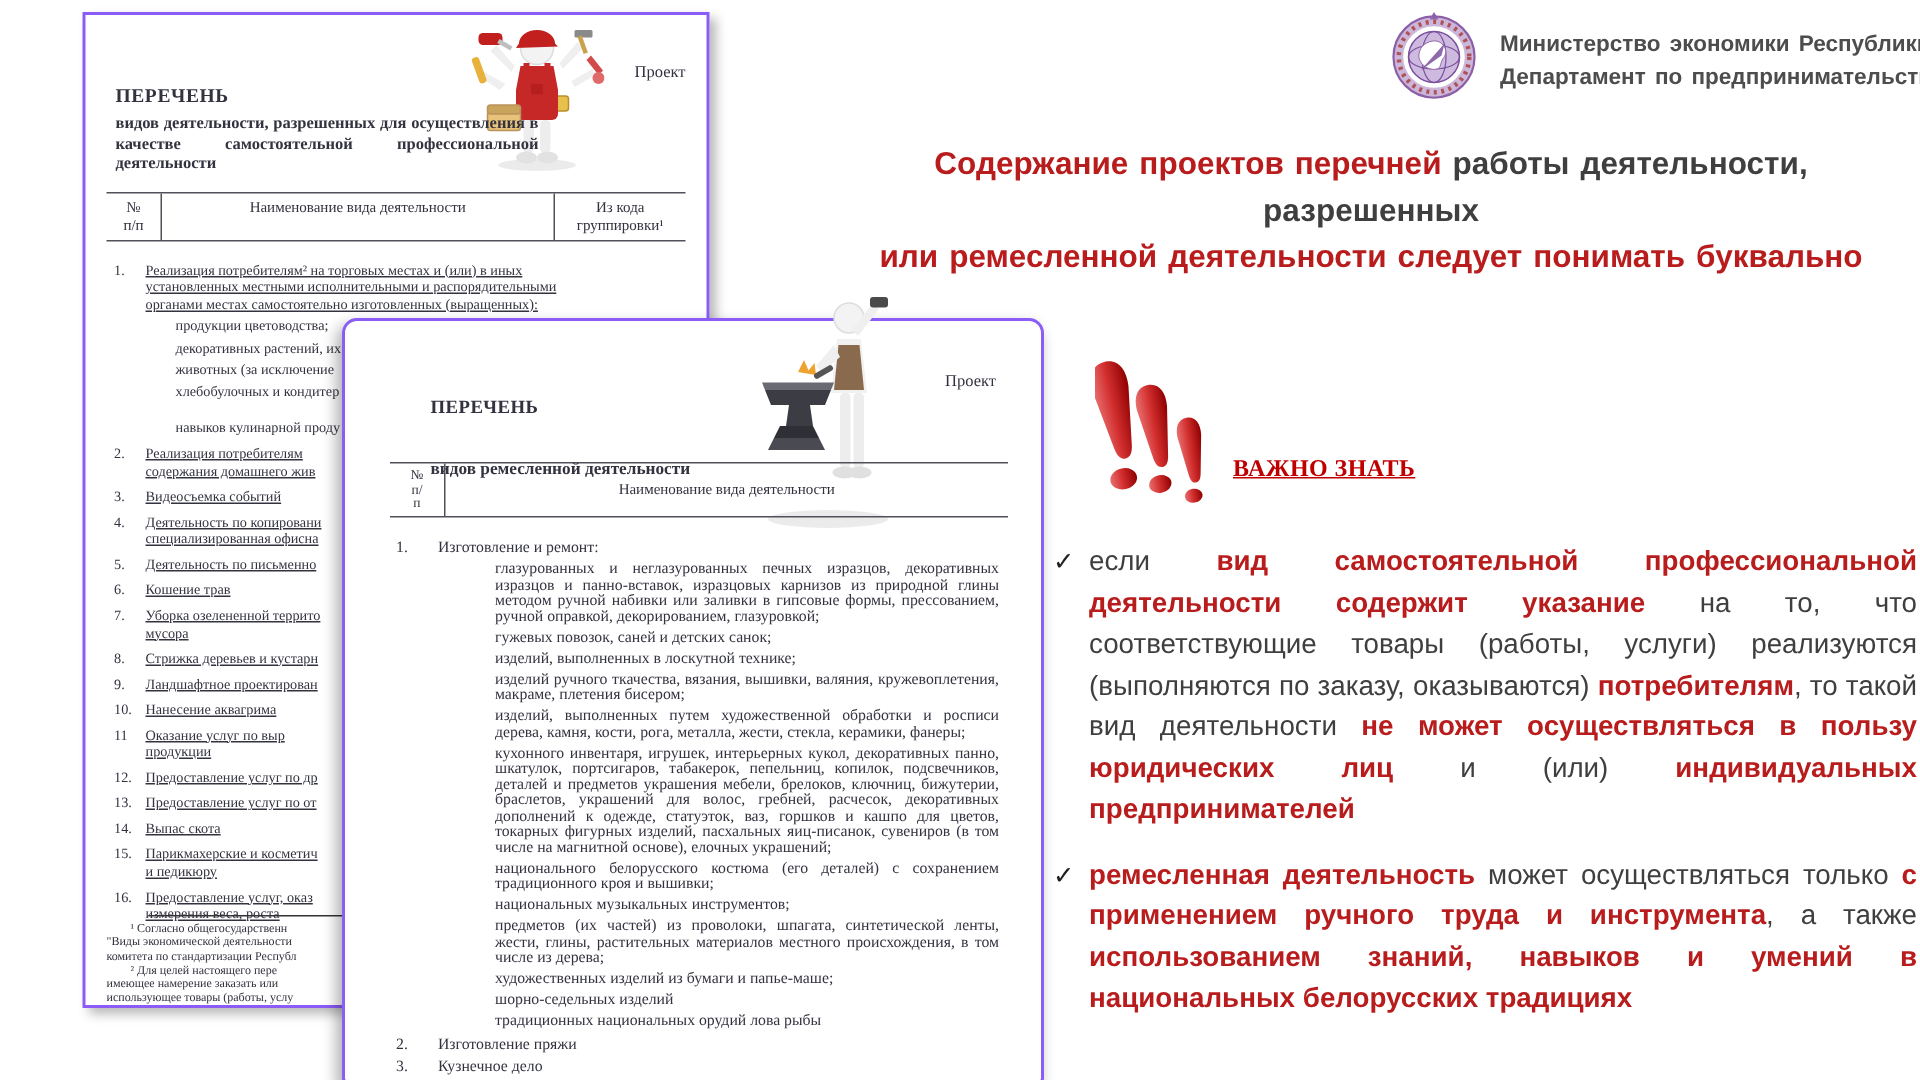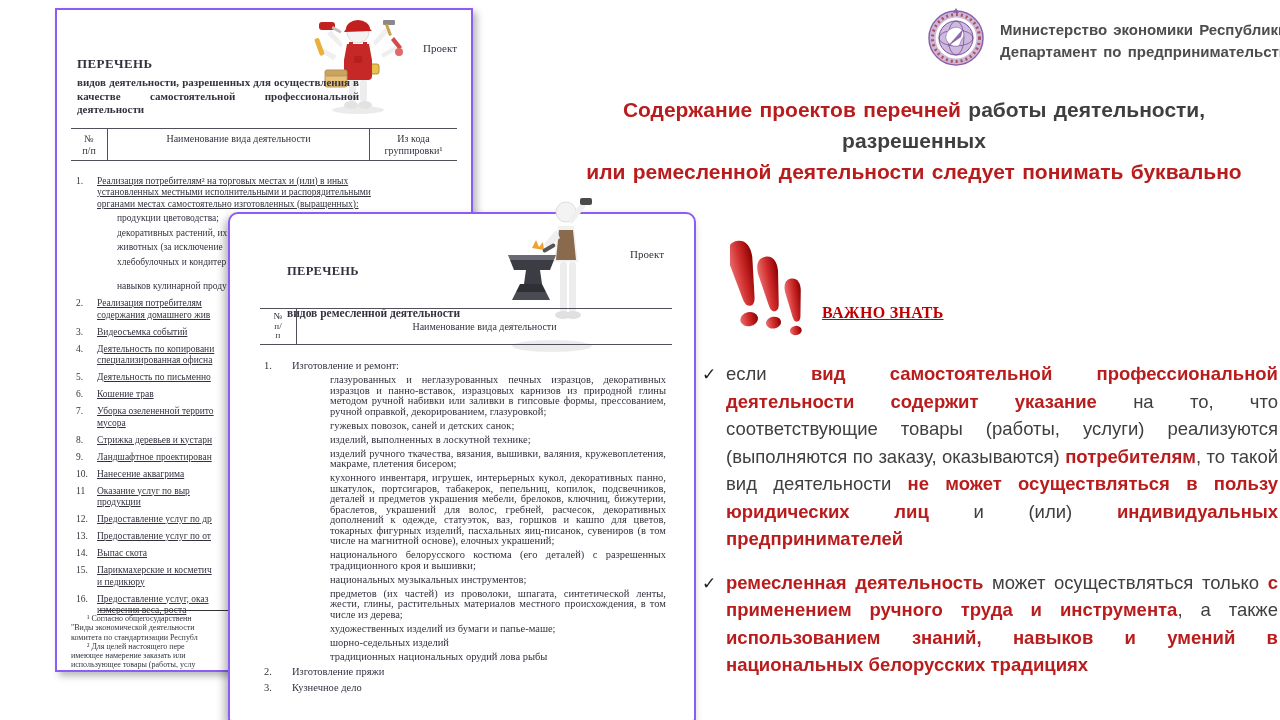--- a/index.html
+++ b/index.html
@@ -288,22 +288,23 @@
   </div>
   <div class="d2-items">
       <div class="item">
         <div class="rn">1.</div>
         <div class="rbody">
           <div class="ihead">Изготовление и ремонт:</div>
           <div class="sub2">глазурованных и неглазурованных печных изразцов, декоративных изразцов и панно-вставок, изразцовых карнизов из природной глины методом ручной набивки или заливки в гипсовые формы, прессованием, ручной оправкой, декорированием, глазуровкой;</div>
           <div class="sub2">гужевых повозок, саней и детских санок;</div>
           <div class="sub2">изделий, выполненных в лоскутной технике;</div>
           <div class="sub2">изделий ручного ткачества, вязания, вышивки, валяния, кружевоплетения, макраме, плетения бисером;</div>
+          <div class="sub2">изделий, выполненных путем художественной обработки и росписи дерева, камня, кости, рога, металла, жести, стекла, керамики, фанеры;</div>
           <div class="sub2">кухонного инвентаря, игрушек, интерьерных кукол, декоративных панно, шкатулок, портсигаров, табакерок, пепельниц, копилок, подсвечников, деталей и предметов украшения мебели, брелоков, ключниц, бижутерии, браслетов, украшений для волос, гребней, расчесок, декоративных дополнений к одежде, статуэток, ваз, горшков и кашпо для цветов, токарных фигурных изделий, пасхальных яиц-писанок, сувениров (в том числе на магнитной основе), елочных украшений;</div>
-          <div class="sub2">национального белорусского костюма (его деталей) с разрешенных традиционного кроя и вышивки;</div>
+          <div class="sub2">национального белорусского костюма (его деталей) с сохранением традиционного кроя и вышивки;</div>
           <div class="sub2">национальных музыкальных инструментов;</div>
           <div class="sub2">предметов (их частей) из проволоки, шпагата, синтетической ленты, жести, глины, растительных материалов местного происхождения, в том числе из дерева;</div>
           <div class="sub2">художественных изделий из бумаги и папье-маше;</div>
           <div class="sub2">шорно-седельных изделий</div>
           <div class="sub2">традиционных национальных орудий лова рыбы</div>
         </div>
       </div>
       <div class="item">
         <div class="rn">2.</div>
         <div class="rbody">

